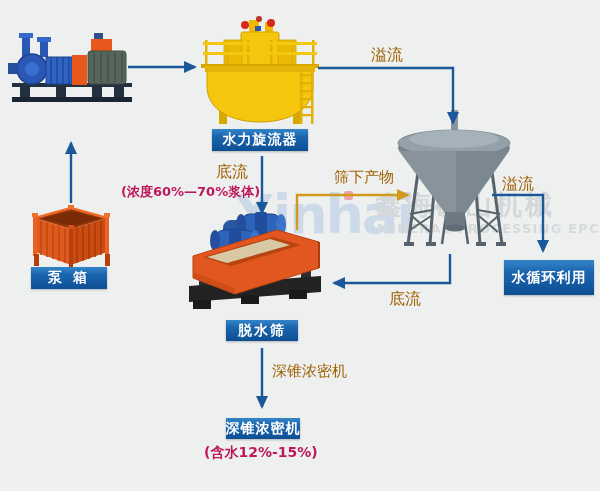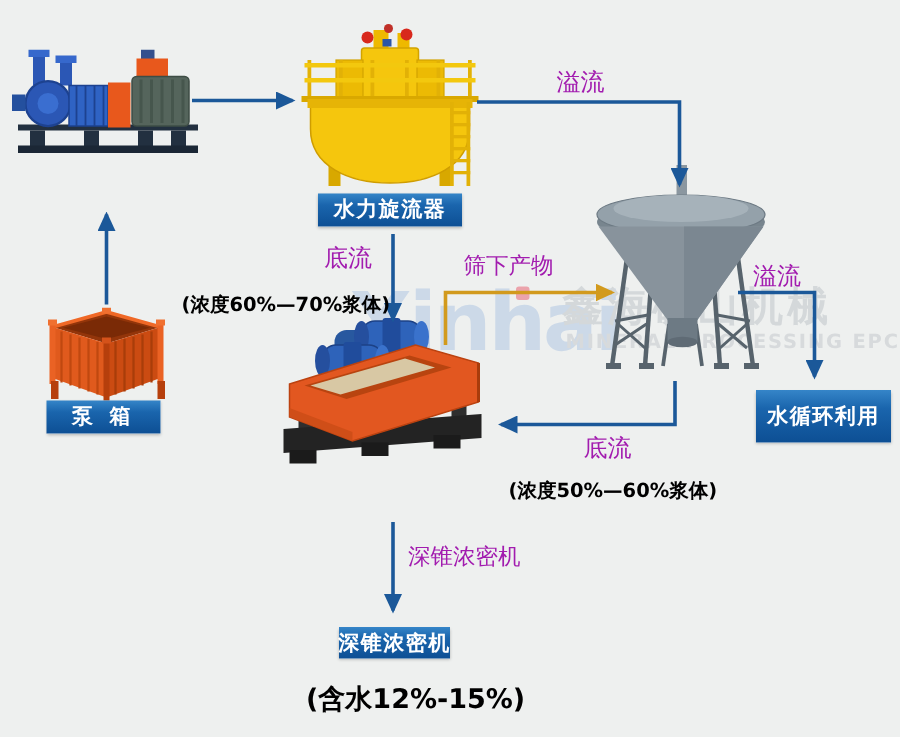--- a/index.html
+++ b/index.html
@@ -29,29 +29,29 @@
   .co{stroke:#d29a1d;stroke-width:2.4;fill:none;}
   
   .eq-label{
     position:absolute;z-index:3;display:flex;align-items:center;justify-content:center;
     background:linear-gradient(180deg,#3585c8 0%,#1a65ad 35%,#0d4f94 100%);
     color:#ffffff;font-weight:bold;font-size:14px;letter-spacing:2px;
     box-shadow:0 1px 2px rgba(0,0,0,.25);white-space:nowrap;
   }
   
   .flow-text{
-    position:absolute;z-index:3;color:#a21caf;font-size:16px;font-weight:500;
+    position:absolute;z-index:3;color:#a16207;font-size:16px;font-weight:500;
     white-space:nowrap;line-height:1.1;
   }
   .flow-text.small{font-size:15px;}
   .note{
-    position:absolute;z-index:3;color:#000000;font-weight:bold;font-size:13px;
-    white-space:nowrap;line-height:1.1;margin-top:12px;
-  }
-  .note.big{font-size:18px;}
+    position:absolute;z-index:3;color:#be185d;font-weight:bold;font-size:13px;
+    white-space:nowrap;line-height:1.1;
+  }
+  .note.big{font-size:14px;}
 </style>
 </head>
 <body>
 
 <div class="canvas">
 
   <div class="wm-logo">Xinhai</div>
   <div class="wm-dot"></div>
   <div class="wm-company">鑫海矿山机械</div>
   <div class="wm-tagline">MINERAL PROCESSING EPC</div>
@@ -199,25 +199,25 @@
     <path class="cb" d="M318,68 L453,68 L453,123" marker-end="url(#mb)"></path>
     <path class="co" d="M297,230 L297,195 L408,195" marker-end="url(#mo)"></path>
     <path class="cb" d="M492,195 L543,195 L543,251" marker-end="url(#mb)"></path>
     <path class="cb" d="M450,254 L450,283 L334,283" marker-end="url(#mb)"></path>
     <path class="cb" d="M262,348 L262,407" marker-end="url(#mb)"></path>
   </svg>
 
   <div class="eq-label" style="left:212px;top:129px;width:96px;height:22px;letter-spacing:1px">水力旋流器</div>
   <div class="eq-label" style="left:31px;top:267px;width:76px;height:22px;letter-spacing:3px">泵 箱</div>
   <div class="eq-label" style="left:504px;top:260px;width:90px;height:35px;letter-spacing:1px">水循环利用</div>
+  <div class="eq-label" style="left:226px;top:320px;width:72px;height:21px">脱水筛</div>
   <div class="eq-label" style="left:226px;top:418px;width:74px;height:21px;letter-spacing:1px">深锥浓密机</div>
 
   <div class="flow-text" style="left:371px;top:46px">溢流</div>
   <div class="flow-text" style="left:216px;top:163px">底流</div>
   <div class="note" style="left:121px;top:185px">(浓度60%—70%浆体)</div>
-  <div class="flow-text small" style="left:309px;top:169px">筛下产物</div>
+  <div class="flow-text small" style="left:334px;top:169px">筛下产物</div>
   <div class="flow-text" style="left:502px;top:175px">溢流</div>
   <div class="flow-text" style="left:389px;top:290px">底流</div>
-  <div class="note" style="left:339px;top:309px">(浓度50%—60%浆体)</div>
   <div class="flow-text small" style="left:272px;top:363px">深锥浓密机</div>
   <div class="note big" style="left:204px;top:445px">(含水12%-15%)</div>
 
 </div>
 
 </body></html>

